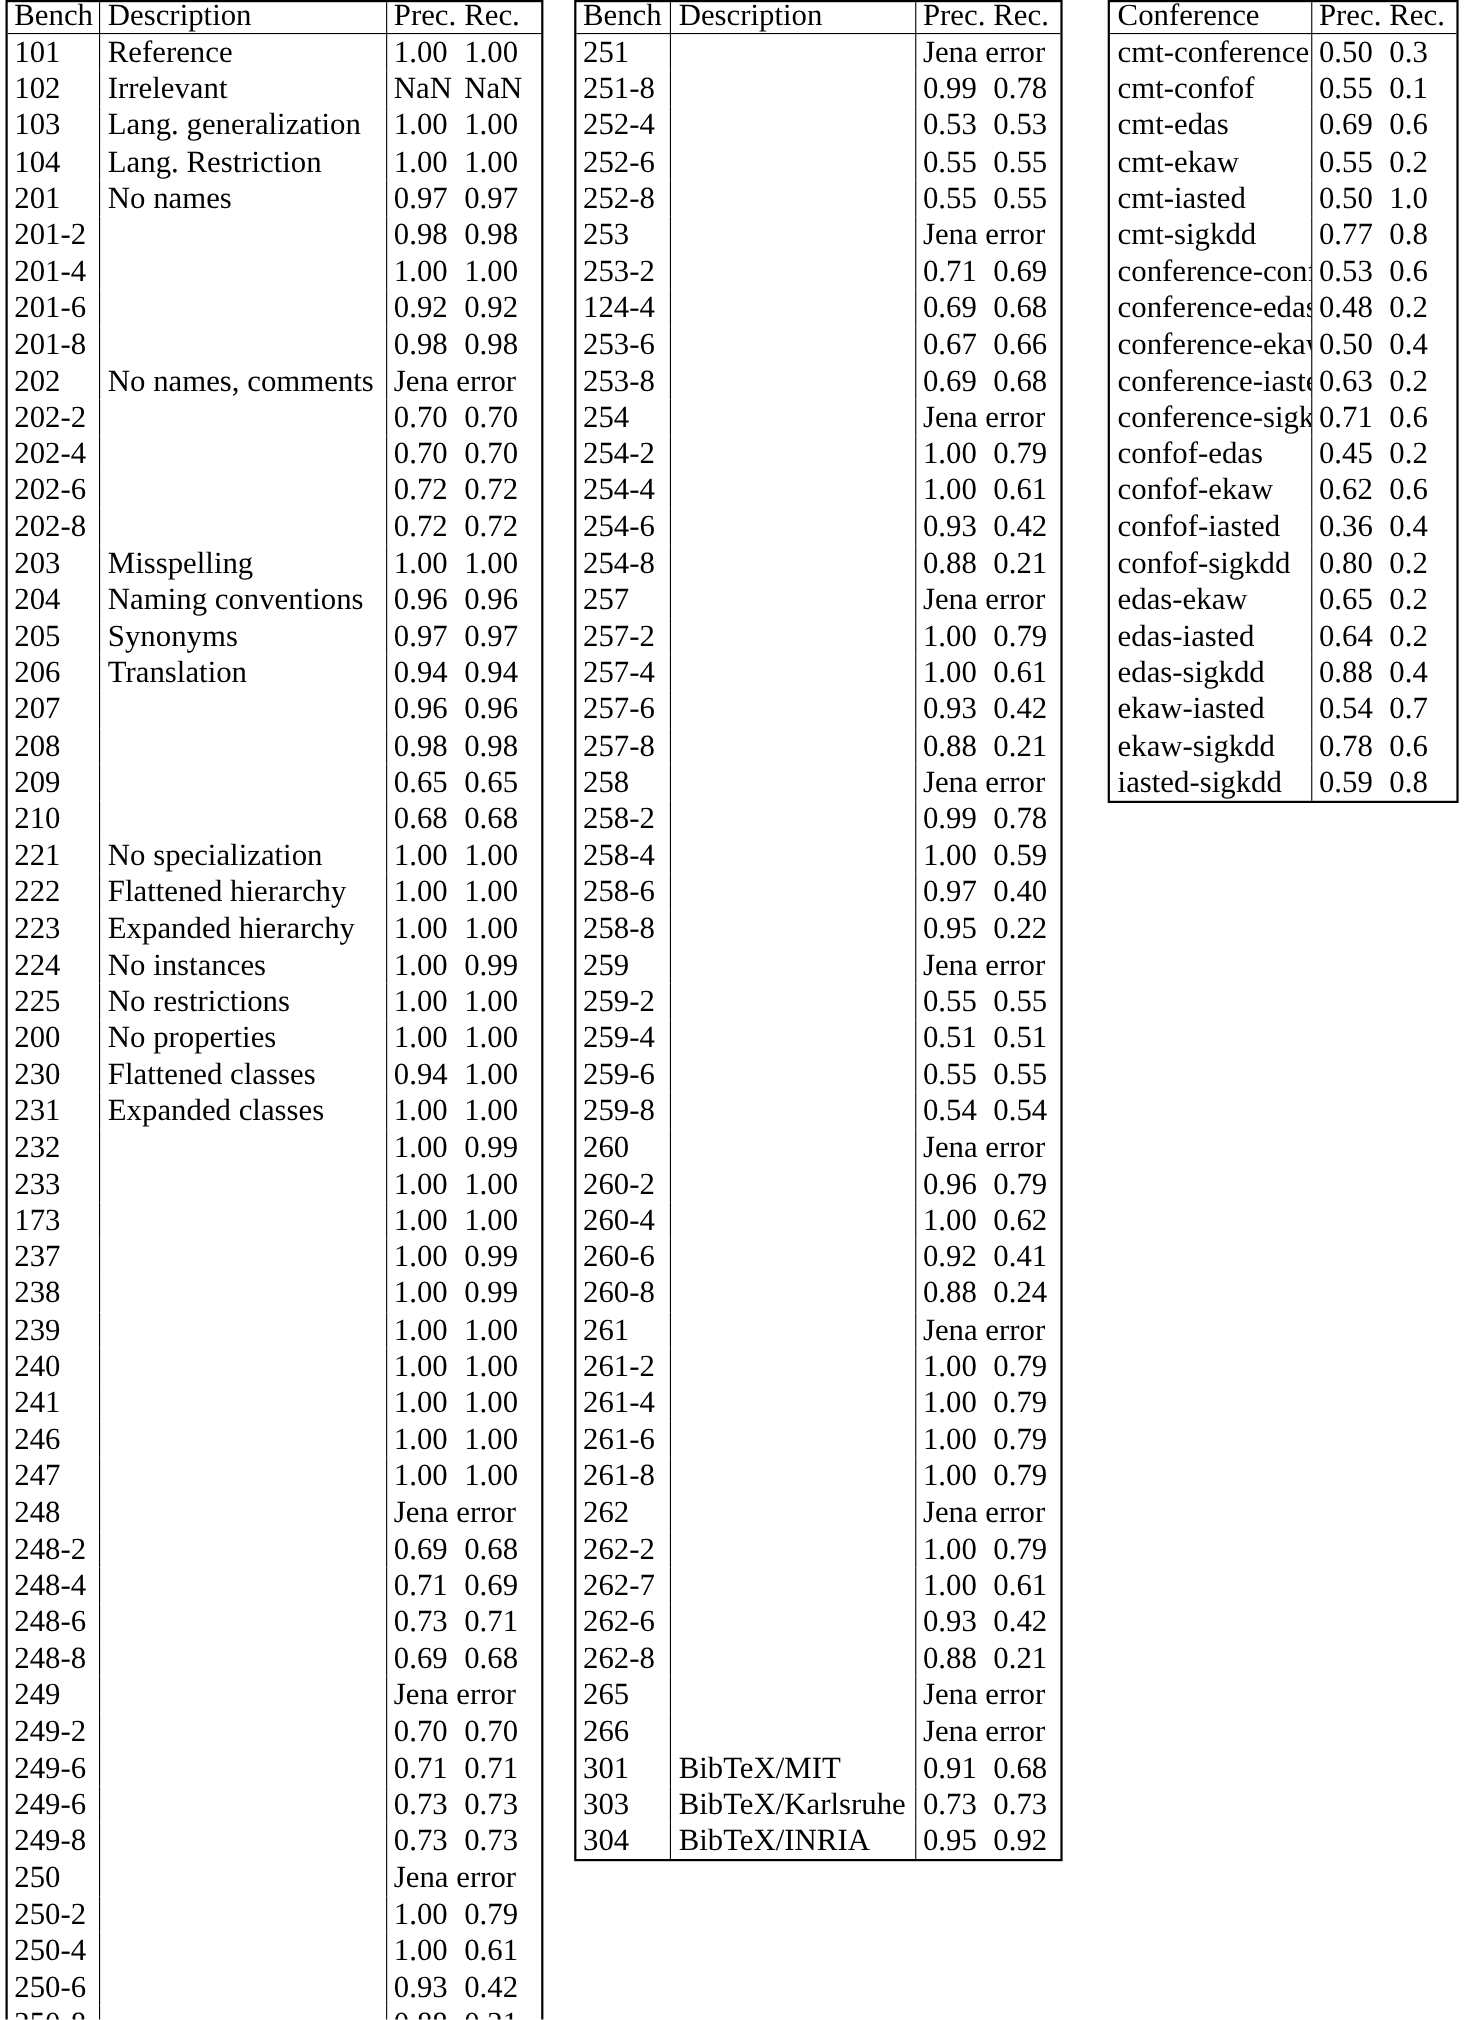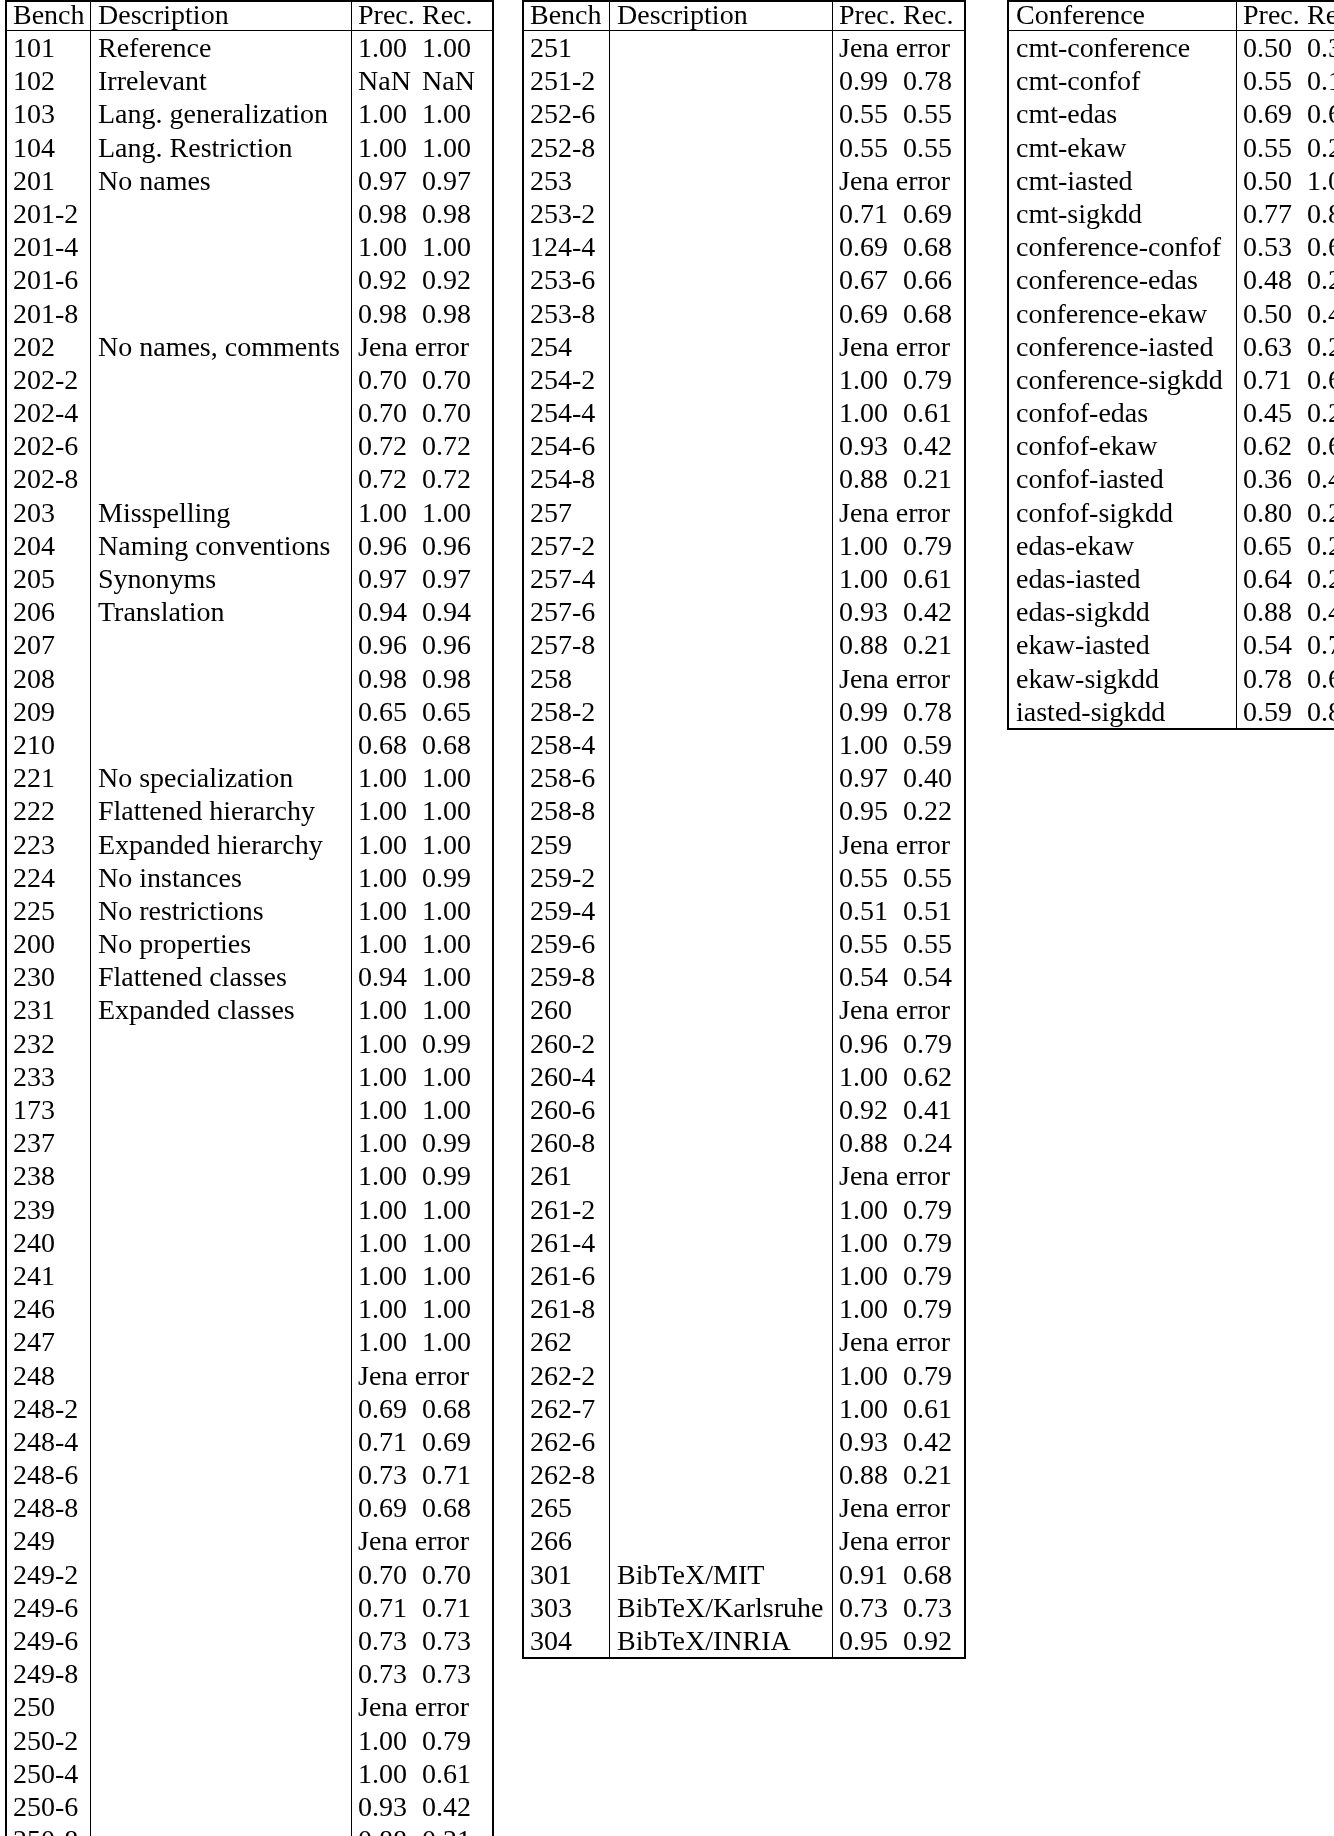--- a/index.html
+++ b/index.html
@@ -14,21 +14,21 @@
   .t2{left:522px}
   .t3{left:1007px}
   .hdr{display:flex;height:28px;line-height:26px;border-bottom:1.5px solid #000}
   .row{display:flex;height:33.2px;line-height:33.2px}
   .cell{box-sizing:border-box;overflow:hidden;white-space:nowrap}
   .cb{padding-left:6px;border-right:1.5px solid #000}
   .cd{padding-left:7px;border-right:1.5px solid #000}
   .cm{padding-left:6px}
   .t1 .cb{width:84px}  .t1 .cd{width:261px} .t1 .cm{width:140px}
   .t2 .cb{width:86px}  .t2 .cd{width:223px} .t2 .cm{width:131px}
-  .t3 .cd{width:228px} .t3 .cm{width:131px}
+  .t3 .cd{width:184px} .t3 .cm{width:131px}
   .prec{display:inline-block;width:64px}
 </style>
 </head>
 <body>
 
 <div id="stage">
     <div class="tbl t1">
       <div class="hdr">
         <div class="cell cb">Bench</div>
         <div class="cell cd">Description</div>
@@ -315,23 +315,28 @@
         <div class="cell cb">Bench</div>
         <div class="cell cd">Description</div>
         <div class="cell cm"><span class="prec">Prec.</span><span>Rec.</span></div>
       </div>
       <div class="row">
         <div class="cell cb">251</div>
         <div class="cell cd"></div>
         <div class="cell cm"><span>Jena error</span></div>
       </div>
       <div class="row">
-        <div class="cell cb">251-2</div>
+        <div class="cell cb">251-8</div>
         <div class="cell cd"></div>
         <div class="cell cm"><span class="prec">0.99</span><span>0.78</span></div>
+      </div>
+      <div class="row">
+        <div class="cell cb">252-4</div>
+        <div class="cell cd"></div>
+        <div class="cell cm"><span class="prec">0.53</span><span>0.53</span></div>
       </div>
       <div class="row">
         <div class="cell cb">252-6</div>
         <div class="cell cd"></div>
         <div class="cell cm"><span class="prec">0.55</span><span>0.55</span></div>
       </div>
       <div class="row">
         <div class="cell cb">252-8</div>
         <div class="cell cd"></div>
         <div class="cell cm"><span class="prec">0.55</span><span>0.55</span></div>

